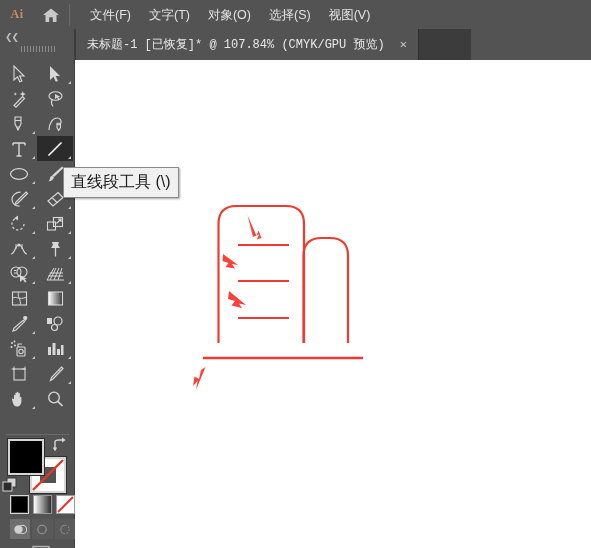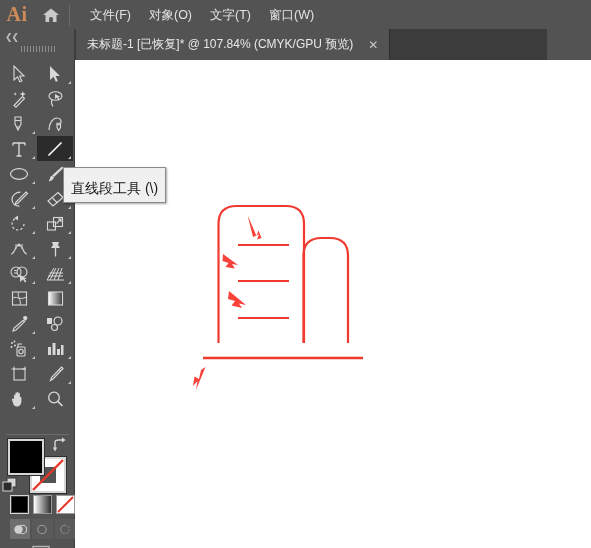--- a/index.html
+++ b/index.html
@@ -13,40 +13,41 @@
 
   
   .menubar {
     position: absolute; left: 0; top: 0; width: 591px; height: 29px;
     background: #535353;
     display: flex; align-items: center;
   }
   .ai-logo {
     width: 34px; height: 29px;
     display: flex; align-items: center; justify-content: center;
-    color: #d08b5b; font-size: 20px; font-weight: bold;
+    color: #d08b5b; font-size: 12px; font-weight: bold;
     font-family: "Liberation Serif", serif; letter-spacing: .5px;
   }
   .home-btn {
     width: 34px; height: 29px;
     display: flex; align-items: center; justify-content: center;
   }
   .menu-sep {
     width: 1px; height: 22px; background: #6a6a6a; margin: 0 3px 0 1px;
   }
   .menu-items { display: flex; align-items: center; margin-left: 8px; justify-content: space-between; }
   .menu-item {
     color: #e3e3e3; font-size: 12.5px; padding: 4px 9px; white-space: nowrap;
     line-height: 16px;
   }
 
   
   .tabstrip {
-    position: absolute; left: 0; top: 29px; width: 547px; height: 31px;
+    position: absolute; left: 0; top: 29px; width: 471px; height: 31px;
     background: #3c3c3c;
+    font-family: Liberation Mono, monospace;
   }
   .doc-tab {
     position: absolute; left: 76px; top: 0; height: 31px;
     background: #535353;
     display: flex; align-items: center; padding: 0 8px 0 11px;
     border-right: 1px solid #2e2e2e;
   }
   .doc-tab-label { color: #e8e8e8; font-size: 12px; white-space: nowrap; }
   .doc-tab-close {
     color: #c9c9c9; font-size: 12px; margin-left: 12px; line-height: 1;
@@ -136,44 +137,45 @@
     position: absolute; left: 75px; top: 60px;
     width: 516px; height: 488px; background: #ffffff;
     overflow: hidden;
   }
   .canvas svg { position: absolute; left: 0; top: 0; }
 
   
   .tooltip {
     position: absolute; left: 63px; top: 167px;
     background: #f0f0f0; border: 1px solid #8a8a8a;
-    padding: 12px 7px 4px 7px;
-    font-size: 14px; color: #1b1b1b; white-space: nowrap;
+    padding: 4px 7px 4px 7px;
+    font-size: 16px; color: #1b1b1b; white-space: nowrap;
     box-shadow: 1px 1px 2px rgba(0,0,0,.35);
     z-index: 50;
   }
 </style>
 </head>
 <body>
 
 <div id="app">
 
   <div class="menubar">
     <div class="ai-logo">Ai</div>
     <div class="home-btn">
       <svg width="18" height="16" viewBox="0 0 18 16" aria-hidden="true">
         <path d="M9 1.5 L17 8 L14.5 8 L14.5 15 L10.8 15 L10.8 10.2 L7.2 10.2 L7.2 15 L3.5 15 L3.5 8 L1 8 Z" fill="#c9c9c9"></path>
       </svg>
     </div>
     <div class="menu-sep"></div>
     <div class="menu-items">
       <div class="menu-item">文件(F)</div>
+      <div class="menu-item">文字(T)</div>
       <div class="menu-item">对象(O)</div>
-      <div class="menu-item">文字(T)</div>
-      <div class="menu-item">窗口(W)</div>
+      <div class="menu-item">选择(S)</div>
+      <div class="menu-item">视图(V)</div>
     </div>
   </div>
 
   <div class="tabstrip">
     <div class="doc-tab">
       <span class="doc-tab-label">未标题-1 [已恢复]* @ 107.84% (CMYK/GPU 预览)</span>
       <span class="doc-tab-close">✕</span>
     </div>
   </div>
 

